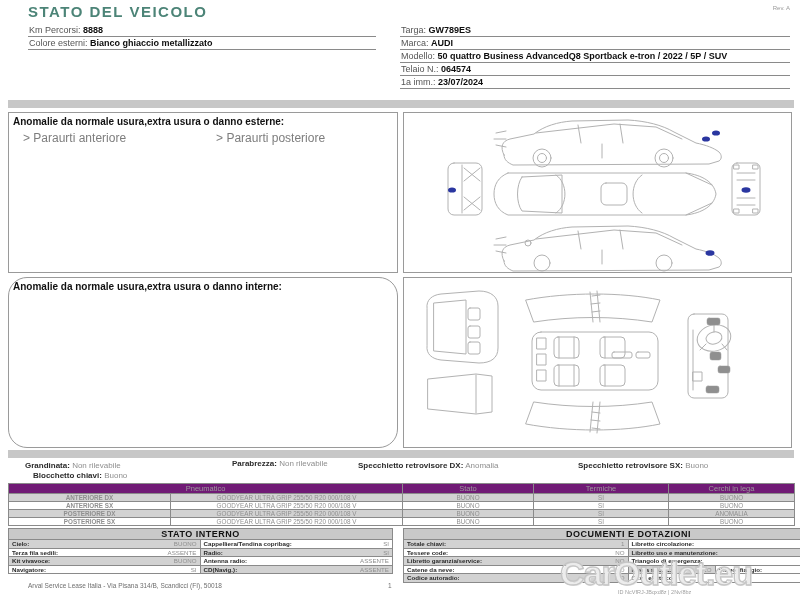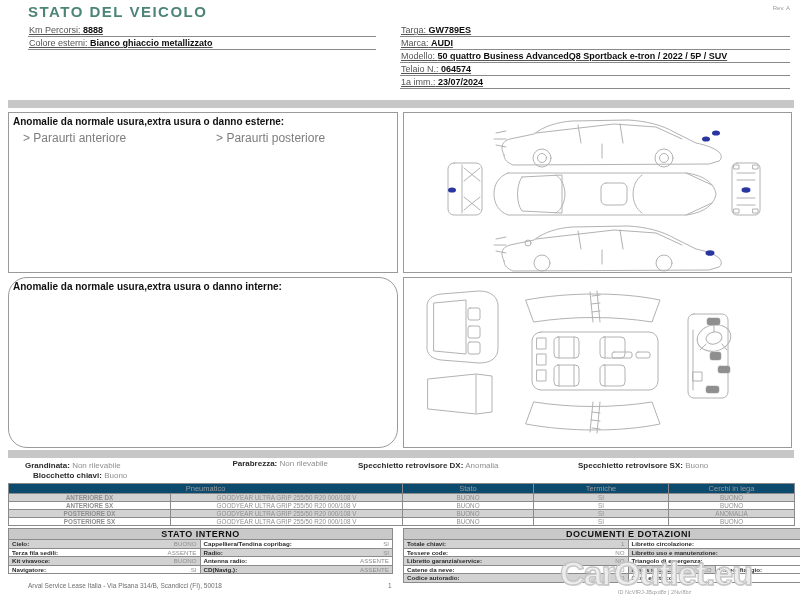--- a/index.html
+++ b/index.html
@@ -6,55 +6,55 @@
   .page{position:relative;width:800px;height:600px;background:#fff;overflow:hidden;
         font-family:"Liberation Sans","DejaVu Sans",sans-serif;color:#222;}
 
   .title{position:absolute;left:28px;top:3px;font-size:15px;font-weight:bold;
          color:#4c8477;letter-spacing:1.5px;}
   .rev{position:absolute;right:10px;top:5px;font-size:6px;color:#9a9a9a;}
 
   .fields-left{position:absolute;left:28px;top:24px;width:348px;}
   .fields-right{position:absolute;left:400px;top:24px;width:390px;}
   .field{border-bottom:1px solid #8a8a8a;font-size:9px;color:#555;
-         padding:1px 0 1px 1px;line-height:10px;text-decoration:underline;}
+         padding:1px 0 1px 1px;line-height:10px;}
   .field b{color:#0e0e0e;}
   .field .txt{display:inline;}
   .field-modello .txt{display:block;width:345px;}
 
   .graybar{position:absolute;left:8px;width:786px;height:8px;background:#c7c7c7;}
   .bar1{top:100px;} .bar2{top:450px;}
 
   .box{position:absolute;border:1px solid #9a9a9a;background:#fff;box-sizing:border-box;}
   .ext-notes{left:8px;top:112px;width:390px;height:161px;}
   .ext-diagram{left:403px;top:112px;width:389px;height:161px;}
   .int-notes{left:8px;top:277px;width:390px;height:171px;border-radius:19px;}
   .int-diagram{left:403px;top:277px;width:389px;height:171px;}
   .box-title{font-size:10px;font-weight:bold;color:#111;padding:3px 0 0 4px;}
   .box-items{display:flex;gap:90px;font-size:12px;color:#7d7d7d;padding:4px 0 0 14px;}
 
   svg.diagram{position:absolute;left:0;top:0;}
   .art{stroke:#b2b2b2;fill:none;stroke-width:1;stroke-linejoin:round;stroke-linecap:round;}
   .artd{stroke:#9a9a9a;fill:#8f8f8f;stroke-width:0.5;}
   .dot{fill:#2a36a0;stroke:none;}
 
-  .sum{position:absolute;font-size:8px;color:#8e8e8e;text-align:right;}
+  .sum{position:absolute;font-size:8px;color:#8e8e8e;}
   .sum b{color:#2b2b2b;}
   .sum-grandinata{left:25px;top:461px;}
   .sum-parabrezza{left:232px;top:461px;width:96px;line-height:6px;}
   .sum-specchietto-dx{left:358px;top:461px;}
   .sum-specchietto-sx{left:578px;top:461px;}
   .sum-blocchetto{left:33px;top:471px;}
 
   table.tyres,table.cerchi{position:absolute;top:483px;border-collapse:collapse;table-layout:fixed;}
   table.tyres{left:8px;width:660px;}
   table.cerchi{left:668px;width:127px;}
   table.tyres td,table.cerchi td{border:1px solid #8a8a8a;font-size:6.3px;color:#8f8f8f;
      text-align:center;padding:0 2px;height:7px;line-height:7px;overflow:hidden;white-space:nowrap;}
-  tr.thead td{color:#9a9a9a;font-size:7.5px;height:9px;line-height:9px;background:#0c4a6e;margin-top:20px;}
+  tr.thead td{color:#9a9a9a;font-size:7.5px;height:9px;line-height:9px;background:#701a75;margin-top:20px;}
   td.pos{font-weight:bold;color:#1d1d1d;text-align:left;padding-left:3px;font-size:6.6px;}
   tr.shade td{background:#d2d2d2;}
 
   .btable{position:absolute;top:528px;box-sizing:border-box;}
   .btable-left{left:8px;width:385px;border-radius:20px;}
   .btable-right{left:403px;width:451px;}
   .btitle{background:#c9c9c9;border:1px solid #8a8a8a;font-size:9px;font-weight:bold;
           color:#111;text-align:center;height:10px;line-height:10px;letter-spacing:0.5px;}
   .brow{display:grid;grid-template-columns:1fr 1fr;margin-top:-1px;}
   .bcell{display:flex;justify-content:space-between;align-items:center;border:1px solid #8a8a8a;

